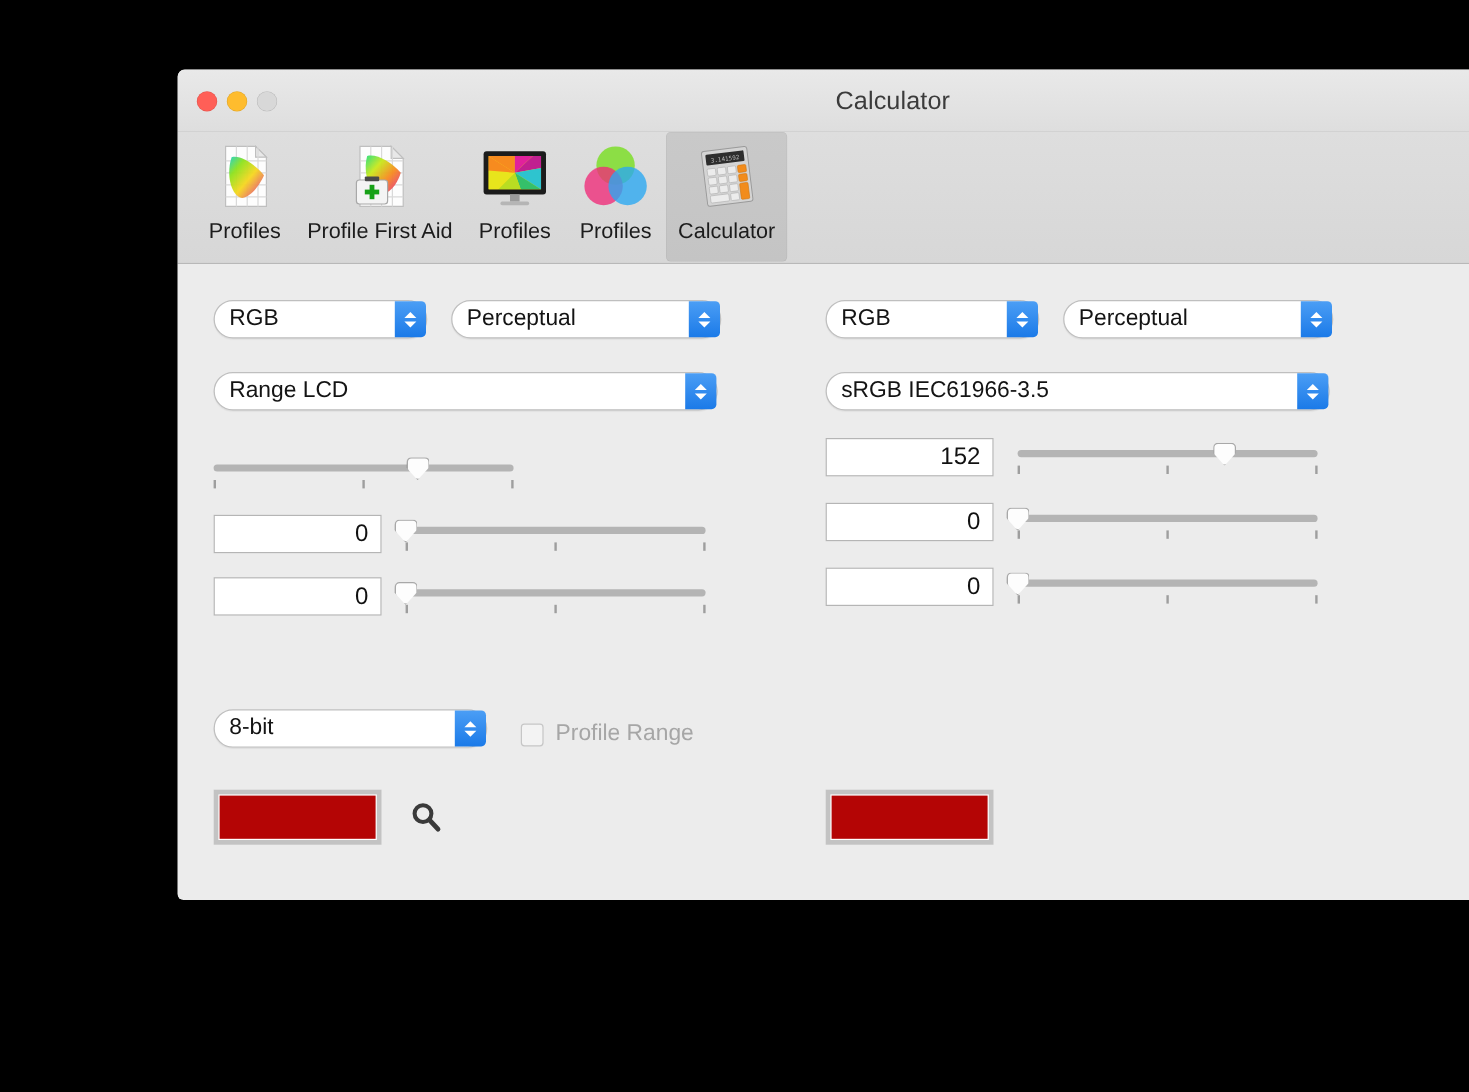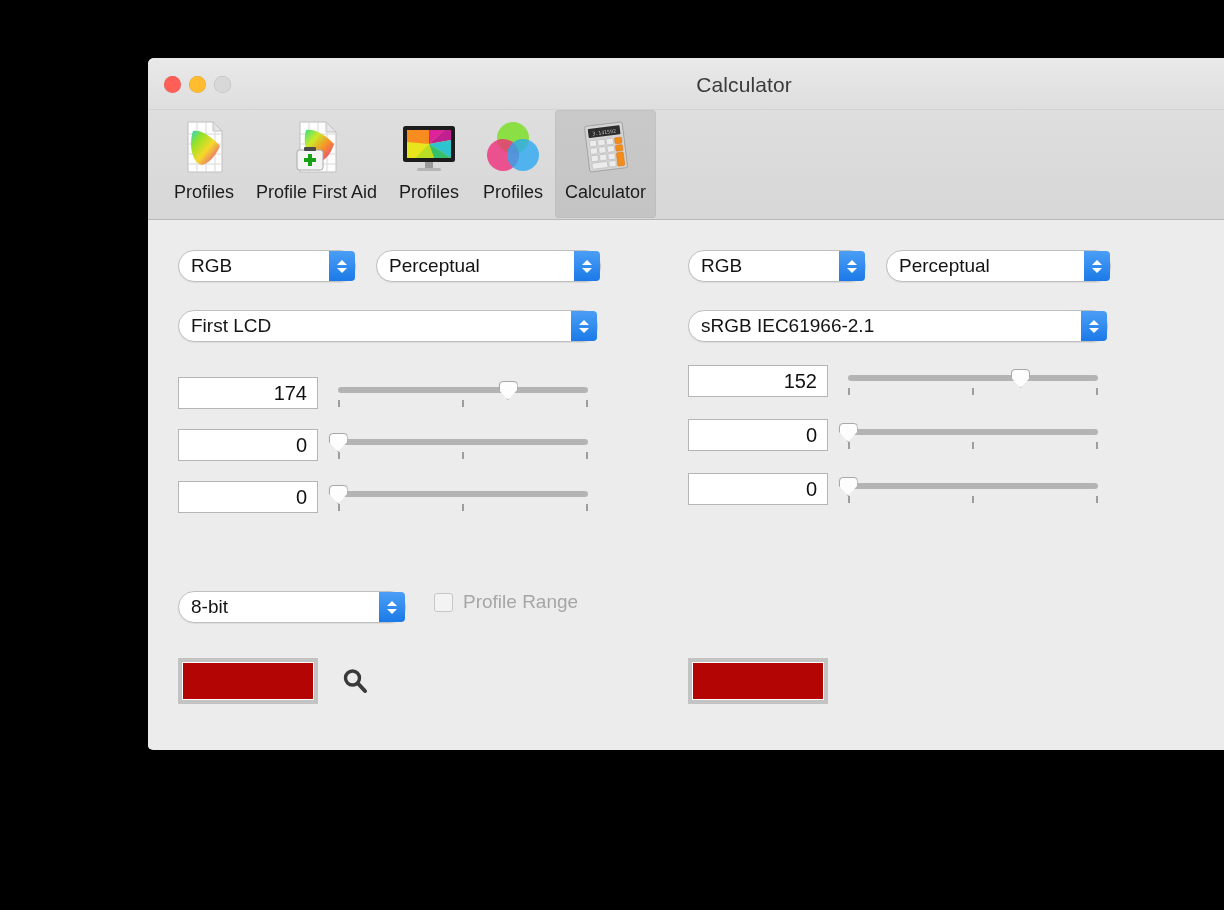--- a/index.html
+++ b/index.html
@@ -393,29 +393,28 @@
         <div class="popup" style="width:225px;">
           <span class="val">Perceptual</span>
           <span class="chev">
               <i class="up"></i>
               <i class="down"></i>
             </span>
         </div>
       </div>
 
       <div class="popup" style="position:absolute; left:0; top:90px; width:420px;">
-        <span class="val">First LCD</span>
+        <span class="val">Range LCD</span>
         <span class="chev">
             <i class="up"></i>
             <i class="down"></i>
           </span>
       </div>
 
       <div class="row" style="position:absolute; left:0; top:157px;">
-        <div class="numfield">174</div>
         <div class="slider">
           <div class="track"></div>
           <div class="thumb" style="left:68%;"></div>
           <div class="ticks">
             <i style="left:0%;"></i>
               <i style="left:calc(50% - 1px);"></i>
               <i style="left:calc(100% - 2px);"></i>
           </div>
         </div>
       </div>
@@ -439,21 +438,21 @@
           <div class="track"></div>
           <div class="thumb" style="left:0%;"></div>
           <div class="ticks">
             <i style="left:0%;"></i>
               <i style="left:calc(50% - 1px);"></i>
               <i style="left:calc(100% - 2px);"></i>
           </div>
         </div>
       </div>
 
-      <div class="row" style="position:absolute; left:0; top:371px; align-items:flex-start; gap:28px;">
+      <div class="row" style="position:absolute; left:0; top:371px; align-items:flex-end; gap:28px;">
         <div class="popup" style="width:228px;">
           <span class="val">8-bit</span>
           <span class="chev">
               <i class="up"></i>
               <i class="down"></i>
             </span>
         </div>
         <div class="checkrow">
           <div class="checkbox"></div>
           <div class="checklabel">Profile Range</div>
@@ -487,21 +486,21 @@
         <div class="popup" style="width:225px;">
           <span class="val">Perceptual</span>
           <span class="chev">
               <i class="up"></i>
               <i class="down"></i>
             </span>
         </div>
       </div>
 
       <div class="popup" style="position:absolute; left:0; top:90px; width:420px;">
-        <span class="val">sRGB IEC61966-2.1</span>
+        <span class="val">sRGB IEC61966-3.5</span>
         <span class="chev">
             <i class="up"></i>
             <i class="down"></i>
           </span>
       </div>
 
       <div class="row" style="position:absolute; left:0; top:145px;">
         <div class="numfield">152</div>
         <div class="slider">
           <div class="track"></div>

